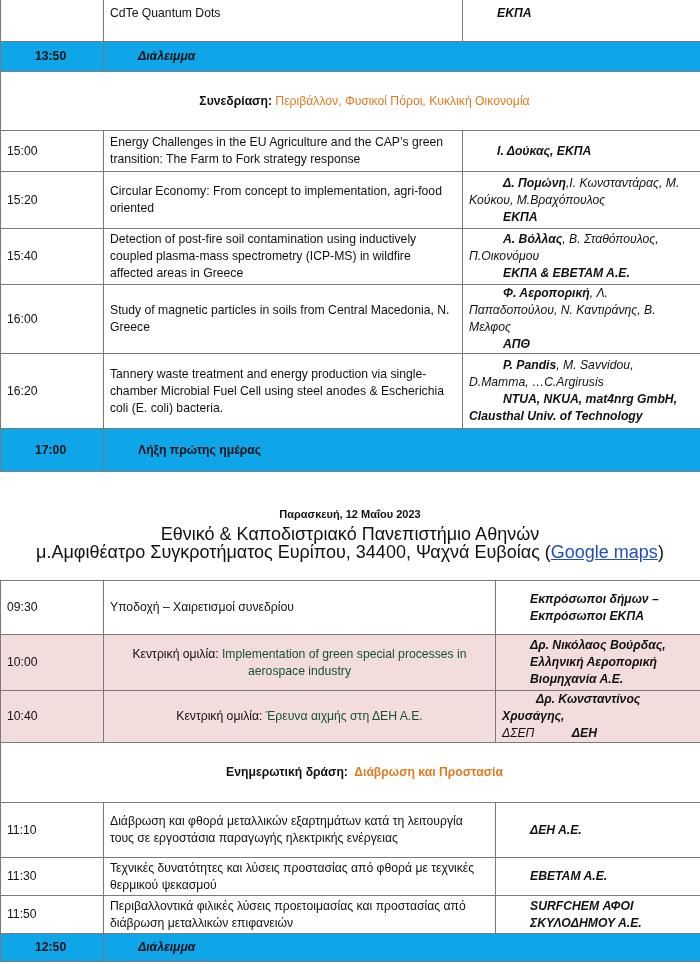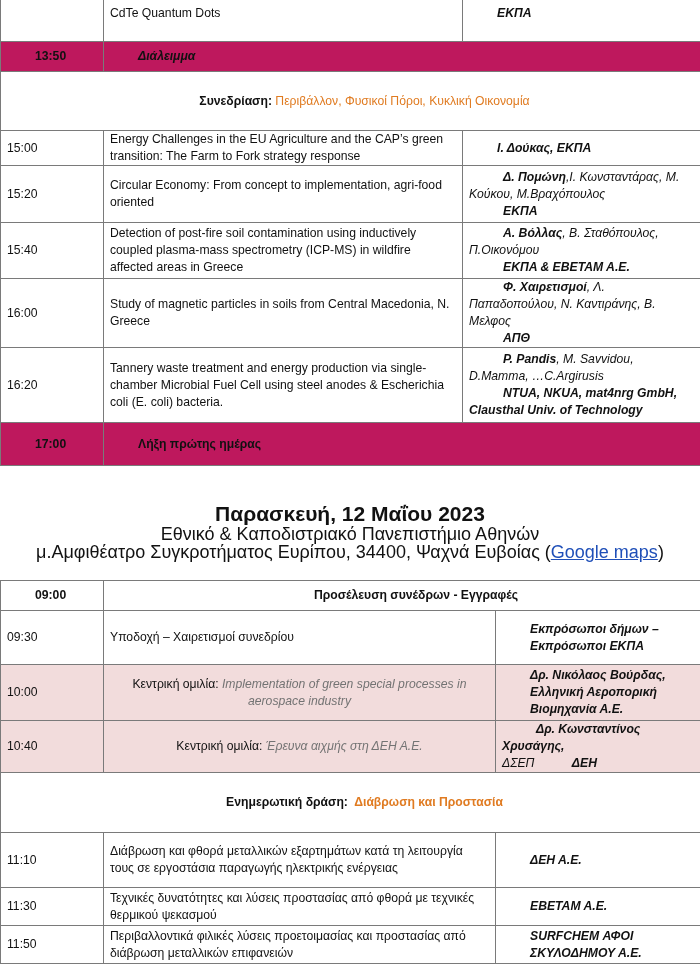--- a/index.html
+++ b/index.html
@@ -2,30 +2,30 @@
 <html><head>
 <meta charset="utf-8">
 <style>
   html, body { margin:0; padding:0; background:#ffffff; }
   body { width:700px; height:964px; position:relative; overflow:hidden;
          font-family:"Liberation Sans", "DejaVu Sans", sans-serif; color:#111; font-size:12.2px; }
   table { border-collapse:collapse; position:absolute; left:0; width:700px; table-layout:fixed; }
   td { border:1.3px solid #7a7a7a; padding:0 6px; vertical-align:middle; line-height:17px; }
   .t1 { top:-2px; }
   .t2 { top:580px; }
-  .gray td { background:#be185d;margin-top:20px; }
+  .gray td { background:#0ea5e9;margin-top:20px; }
   .pink td { background:#f2dcdc; }
   .bold { font-weight:bold;padding-left:34px; }
   .ital { font-style:italic; }
   .center { text-align:center; }
   .orange { color:#e07b21; }
-  .green { color:#737373;font-style:italic; }
+  .green { color:#14532d; }
   .session td { height:58px; }
   .day-head { position:absolute; top:503px; left:0; width:700px; text-align:center; }
-  .day-title { font-size:21px; font-weight:bold; line-height:22px; }
+  .day-title { font-size:11px; font-weight:bold; line-height:22px; }
   .day-line { font-size:18px; line-height:18px; }
   a.link { color:#1f4fb8; text-decoration:underline; }
 </style>
 </head>
 <body>
 
 <table class="t1">
   <colgroup>
       <col style="width:103px">
       <col style="width:359px">
@@ -40,21 +40,21 @@
   <tr class="gray" style="height:30px">
     <td class="bold">13:50</td>
     <td class="bold ital" colspan="2">Διάλειμμα</td>
   </tr>
   <tr class="session" style="height:46px">
     <td colspan="3" class="center bold">
       <span>Συνεδρίαση:</span>
       <span class="orange" style="font-weight:normal">Περιβάλλον, Φυσικοί Πόροι, Κυκλική Οικονομία</span>
     </td>
   </tr>
-  <tr style="height:35px">
+  <tr style="height:41px">
     <td>15:00</td>
     <td>Energy Challenges in the EU Agriculture and the CAP’s green transition: The Farm to Fork strategy response</td>
     <td class="bold ital">Ι. Δούκας, ΕΚΠΑ</td>
   </tr>
   <tr style="height:57px">
     <td>15:20</td>
     <td>Circular Economy: From concept to implementation, agri-food oriented</td>
     <td>
       <span class="bold ital">Δ. Πομώνη</span><span class="ital">,Ι. Κωνσταντάρας, Μ. Κούκου, Μ.Βραχόπουλος</span><br>
       <span class="bold ital">ΕΚΠΑ</span>
@@ -65,21 +65,21 @@
     <td>Detection of post-fire soil contamination using inductively coupled plasma-mass spectrometry (ICP-MS) in wildfire affected areas in Greece</td>
     <td>
       <span class="bold ital">Α. Βόλλας</span><span class="ital">, Β. Σταθόπουλος, Π.Οικονόμου</span><br>
       <span class="bold ital">ΕΚΠΑ &amp; ΕΒΕΤΑΜ Α.Ε.</span>
     </td>
   </tr>
   <tr style="height:54px">
     <td>16:00</td>
     <td>Study of magnetic particles in soils from Central Macedonia, N. Greece</td>
     <td>
-      <span class="bold ital">Φ. Χαιρετισμοί</span><span class="ital">, Λ. Παπαδοπούλου, Ν. Καντιράνης, Β. Μελφος</span><br>
+      <span class="bold ital">Φ. Αεροπορική</span><span class="ital">, Λ. Παπαδοπούλου, Ν. Καντιράνης, Β. Μελφος</span><br>
       <span class="bold ital">ΑΠΘ</span>
     </td>
   </tr>
   <tr style="height:75px">
     <td>16:20</td>
     <td>Tannery waste treatment and energy production via single-chamber Microbial Fuel Cell using steel anodes &amp; Escherichia coli (E. coli) bacteria.</td>
     <td>
       <span class="bold ital">P. Pandis</span><span class="ital">, M. Savvidou, D.Mamma, …C.Argirusis</span><br>
       <span class="bold ital">NTUA, NKUA,  mat4nrg GmbH, Clausthal Univ. of Technology</span>
     </td>
@@ -99,24 +99,20 @@
   </div>
 </div>
 
 <table class="t2">
   <colgroup>
       <col style="width:103px">
       <col style="width:392px">
       <col style="width:205px">
     </colgroup>
   <tbody>
-      <tr style="height:30px">
-    <td class="bold">09:00</td>
-    <td class="bold center" colspan="2">Προσέλευση συνέδρων - Εγγραφές</td>
-  </tr>
   <tr style="height:54px">
     <td>09:30</td>
     <td>Υποδοχή – Χαιρετισμοί συνεδρίου</td>
     <td class="bold ital">Εκπρόσωποι δήμων – Εκπρόσωποι ΕΚΠΑ</td>
   </tr>
   <tr class="pink" style="height:56px">
     <td>10:00</td>
     <td class="center">
       <span>Κεντρική ομιλία:</span>
       <span class="green">Implementation of green special processes in aerospace industry</span>

